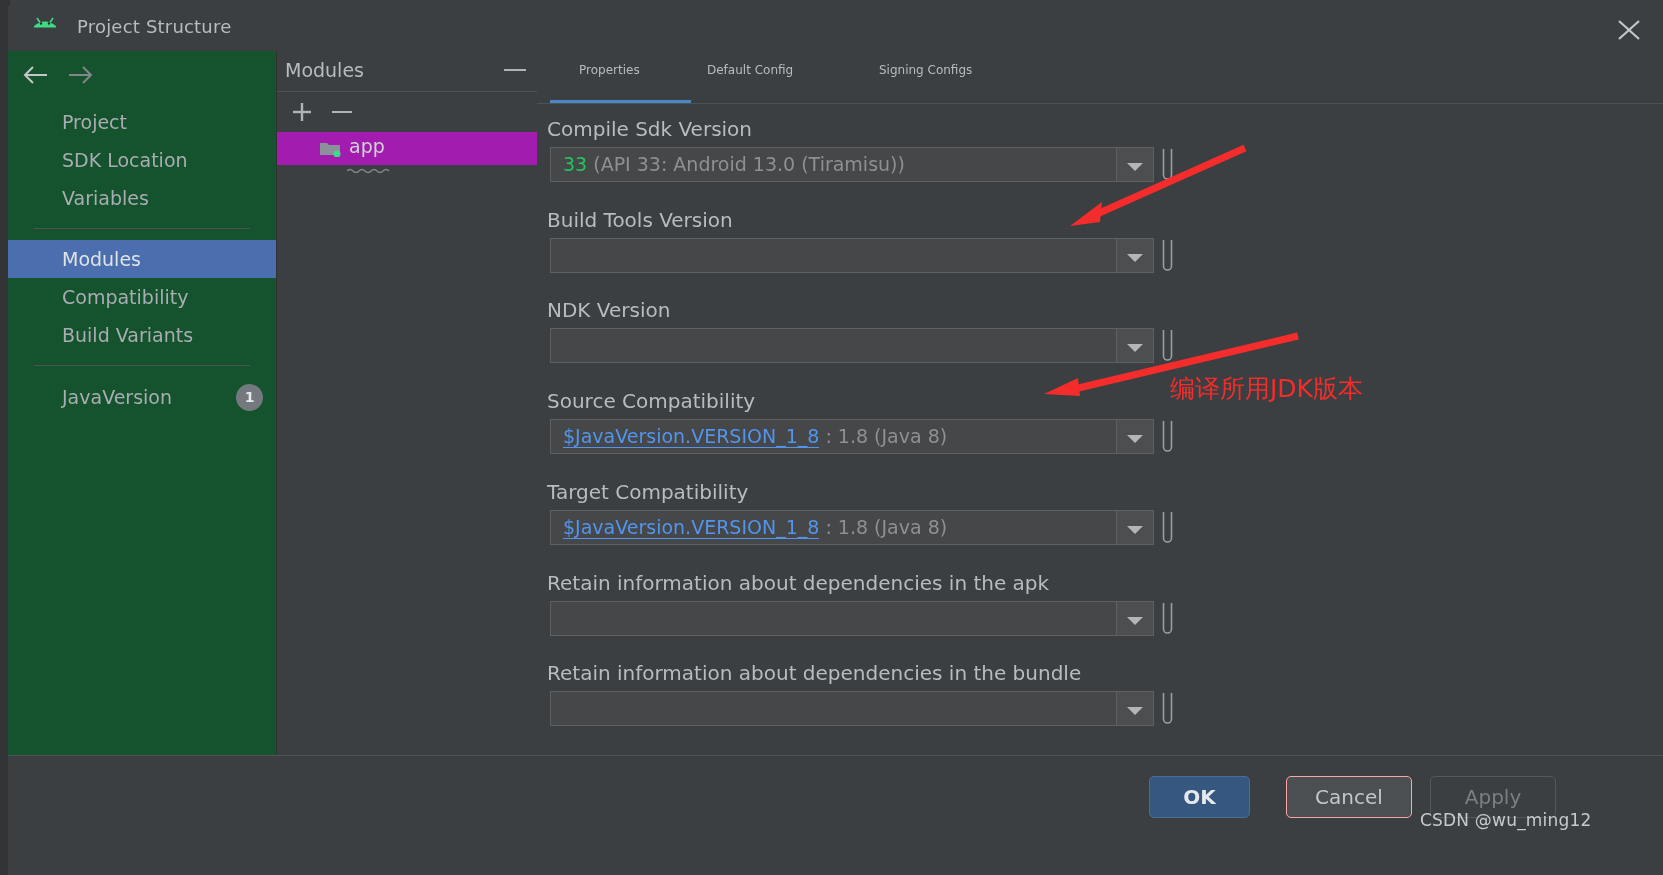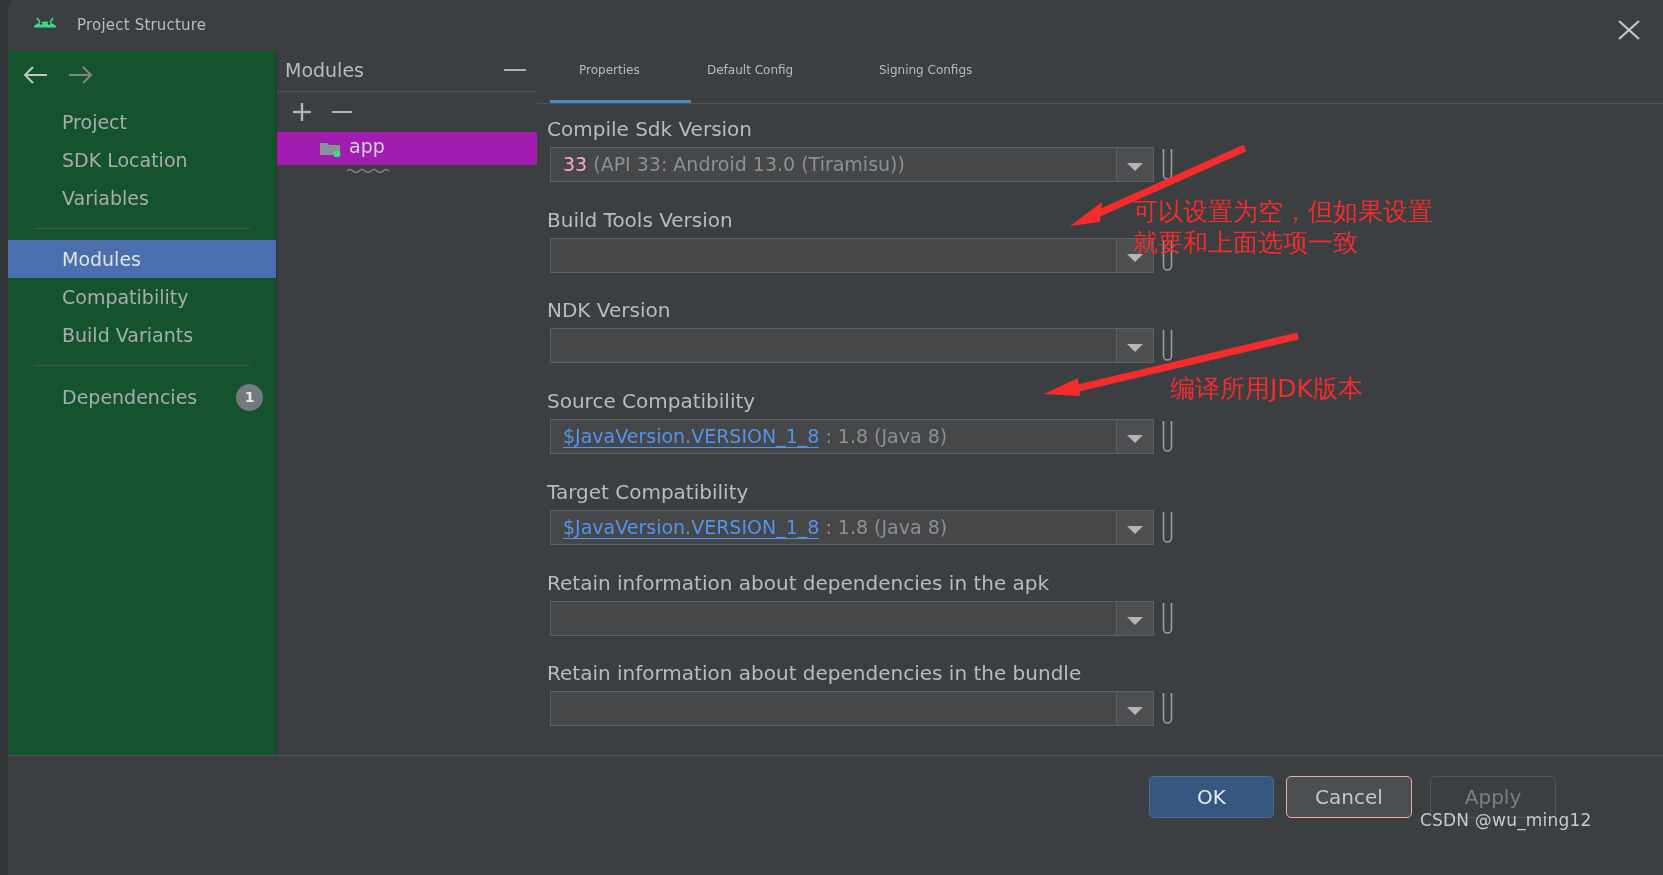--- a/index.html
+++ b/index.html
@@ -14,21 +14,21 @@
   
   .bg-strip{position:absolute;left:0;top:0;width:1663px;height:875px;background:#3c3f41;}
   .bg-left{position:absolute;left:0;top:0;width:10px;height:875px;background:#313335;}
 
   
   .dialog{position:absolute;left:8px;top:6px;width:1655px;height:869px;background:#3c3f41;}
 
   
   .titlebar{position:absolute;left:0;top:0;width:1655px;height:45px;background:#3c3f41;}
   .android-icon{position:absolute;left:22px;top:11px;width:30px;height:22px;}
-  .title-text{position:absolute;left:69px;top:10px;font-size:15px;color:#b8bcbf;letter-spacing:.2px;}
+  .title-text{position:absolute;left:69px;top:10px;font-size:18px;color:#b8bcbf;letter-spacing:.2px;}
   .close-btn{position:absolute;right:18px;top:8px;width:32px;height:30px;cursor:default;}
   .close-btn svg{display:block;}
 
   
   .leftnav{position:absolute;left:0;top:45px;width:268px;height:704px;background:#14532d;}
   .navbtns{position:absolute;left:0;top:0;width:268px;height:52px;}
   .arrow-back{position:absolute;left:13px;top:11px;width:30px;height:26px;}
   .arrow-fwd{position:absolute;left:57px;top:11px;width:30px;height:26px;}
   .navlist{position:absolute;left:0;top:52px;width:268px;}
   .navitem{height:38px;line-height:38px;padding-left:54px;font-size:19px;color:#a9adb1;white-space:nowrap;}
@@ -62,40 +62,40 @@
   .tab.t2{left:342px;}
   .tab-underline{position:absolute;left:13px;top:49px;width:141px;height:4px;background:#4a88c7;}
   .tabs-sep{position:absolute;left:0;top:52px;width:1126px;height:1px;background:#4e5254;}
 
   .form{position:absolute;left:0;top:53px;width:1126px;height:651px;overflow:hidden;}
   .field{position:absolute;left:0;width:1126px;}
   .flabel{position:absolute;left:10px;top:0;font-size:20px;color:#b8bcbf;white-space:nowrap;}
   .fctl{position:absolute;left:13px;top:30px;width:604px;height:37px;}
   .fbox{position:absolute;left:0;top:0;width:567px;height:35px;border:1px solid #5d6163;background:#454749;box-sizing:border-box;}
   .ftext{position:absolute;left:12px;top:5px;font-size:19px;white-space:nowrap;color:#9a9ea1;}
-  .ftext .strong{color:#f9a8d4;}
+  .ftext .strong{color:#22c55e;}
   .ftext .varlink{color:#5394ec;border-bottom:1px solid #5394ec;}
   .ftext .dim{color:#8d9194;}
   .fdrop{position:absolute;left:567px;top:0;width:37px;height:35px;border:1px solid #5d6163;border-left:none;
     background:#4c4e50;box-sizing:border-box;}
   .fdrop .caret{position:absolute;left:10px;top:15px;width:0;height:0;
     border-left:8px solid transparent;border-right:8px solid transparent;border-top:8px solid #b2b6b9;}
   .fclip{position:absolute;left:625px;top:31px;width:11px;height:33px;}
 
   
   .anno{position:absolute;color:#f42c2c;font-size:25px;line-height:31px;white-space:nowrap;}
   .anno1{left:1133px;top:196px;}
   .anno2{left:1170px;top:373px;text-align:right;}
   .arrowsvg{position:absolute;pointer-events:none;}
 
   
   .bottombar{position:absolute;left:0;top:749px;width:1655px;height:120px;background:#3c3f41;border-top:1px solid #4e5254;}
   .btn{position:absolute;top:20px;height:42px;border-radius:5px;box-sizing:border-box;font-size:20px;
     display:flex;align-items:center;justify-content:center;}
-  .btn-ok{left:1141px;width:125px;background:#365880;border:1px solid #4a6d96;color:#e6e9ec;font-weight:400;}
+  .btn-ok{left:1141px;width:101px;background:#365880;border:1px solid #4a6d96;color:#e6e9ec;font-weight:700;}
   .btn-cancel{left:1278px;width:126px;background:#4c4f51;border:1px solid #fca5a5;color:#c3c7ca;}
   .btn-apply{left:1422px;width:126px;background:#3c3f41;border:1px solid #55585a;color:#7b7f82;}
   .watermark{position:absolute;left:1420px;top:790px;font-size:17px;color:#c6cace;letter-spacing:.2px;margin-top:20px;}
 </style>
 </head>
 <body>
 
 <div class="root">
   <div class="bg-strip"></div>
   <div class="bg-left"></div>
@@ -141,21 +141,21 @@
       <div class="navlist">
         <div class="navitem">Project</div>
         <div class="navitem">SDK Location</div>
         <div class="navitem">Variables</div>
         <div class="navdiv"></div>
         <div class="navitem selected">Modules</div>
         <div class="navitem">Compatibility</div>
         <div class="navitem">Build Variants</div>
         <div class="navdiv"></div>
         <div class="sugg-row">
-          <span class="sugg-label">Dependencies</span>
+          <span class="sugg-label">JavaVersion</span>
           <span class="sugg-badge">1</span>
         </div>
       </div>
     </div>
 
     <div class="modpanel">
       <div class="modhdr">
         <span class="modhdr-title">Modules</span>
         <span class="modhdr-min"></span>
       </div>
@@ -321,24 +321,20 @@
       <div class="btn btn-ok">OK</div>
       <div class="btn btn-cancel">Cancel</div>
       <div class="btn btn-apply">Apply</div>
     </div>
   </div>
 
   <svg class="arrowsvg" style="left:1060px;top:140px;" width="200" height="90" viewBox="0 0 200 90">
     <line x1="185" y1="8" x2="28" y2="78" stroke="#f42c2c" stroke-width="7"></line>
     <polygon points="10,86 42,62 40,82" fill="#f42c2c"></polygon>
   </svg>
-  <div class="anno anno1">
-    <div>可以设置为空，但如果设置</div>
-    <div>就要和上面选项一致</div>
-  </div>
 
   <svg class="arrowsvg" style="left:1030px;top:330px;" width="280" height="70" viewBox="0 0 280 70">
     <line x1="268" y1="6" x2="40" y2="60" stroke="#f42c2c" stroke-width="7"></line>
     <polygon points="14,64 48,48 50,66" fill="#f42c2c"></polygon>
   </svg>
   <div class="anno anno2">
     <div>编译所用JDK版本</div>
   </div>
 
   <div class="watermark">CSDN @wu_ming12</div>

